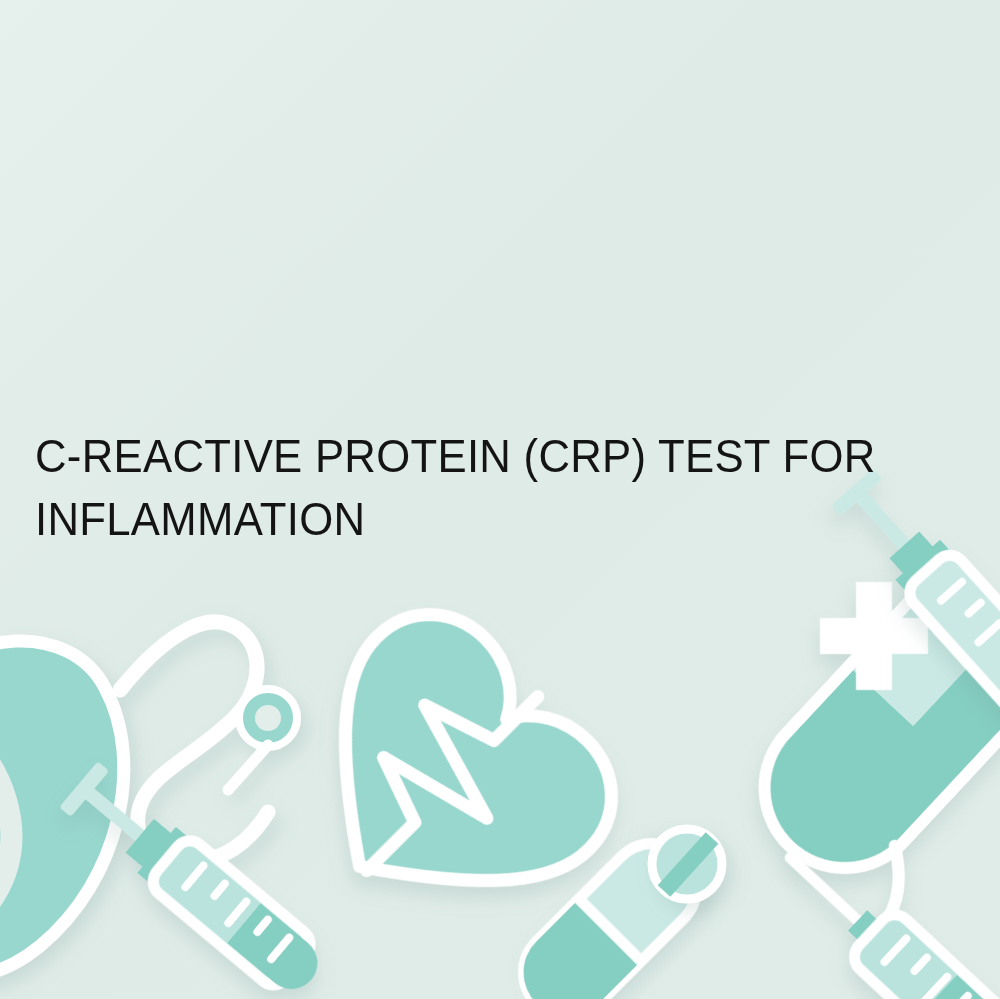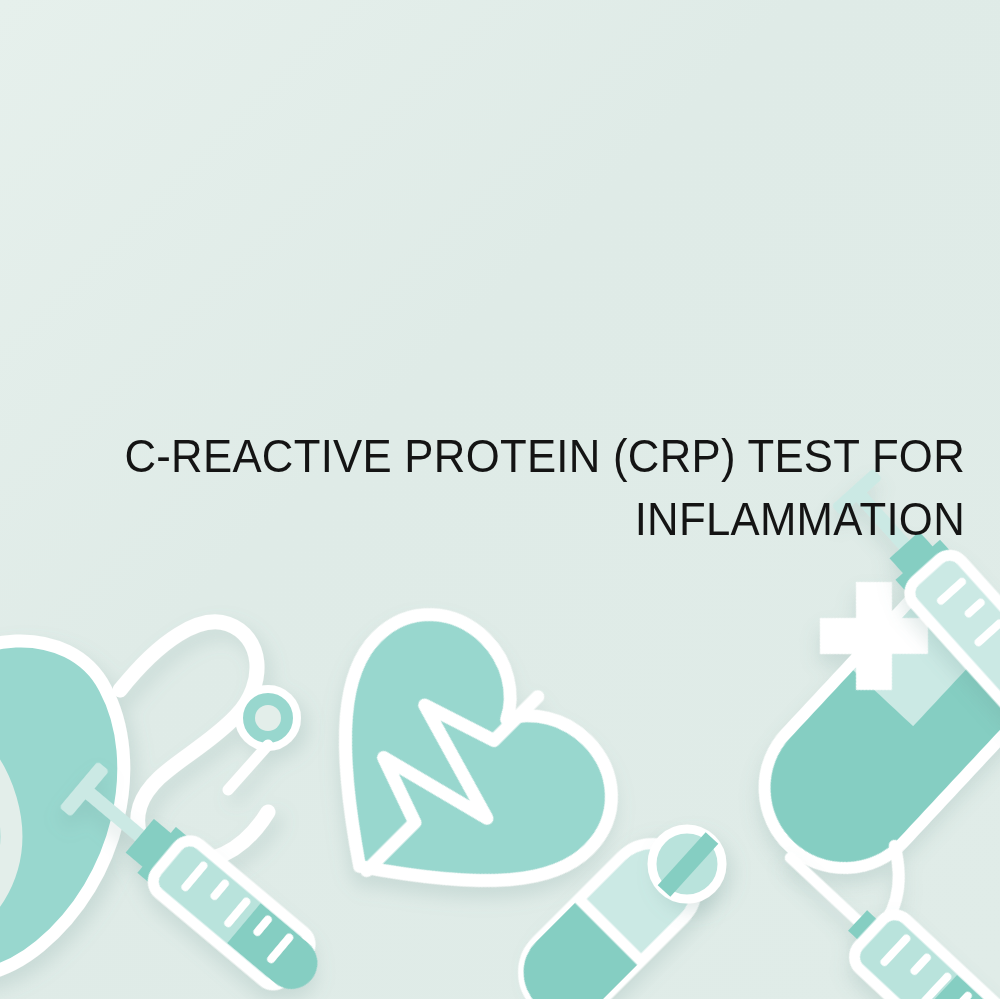--- a/index.html
+++ b/index.html
@@ -25,21 +25,21 @@
     height: 999px;
     pointer-events: none;
   }
 
   
   #title-block {
     position: absolute;
     left: 0;
     top: 424px;
     width: 1000px;
-    text-align: right;
+    text-align: left;
     z-index: 5;
   }
   .title-line {
     display: block;
     color: #141414;
     font-family: "Liberation Sans Narrow", "Liberation Sans", "DejaVu Sans", sans-serif;
     font-size: 47px;
     font-weight: 400;
     line-height: 63px;
     letter-spacing: 0.3px;

